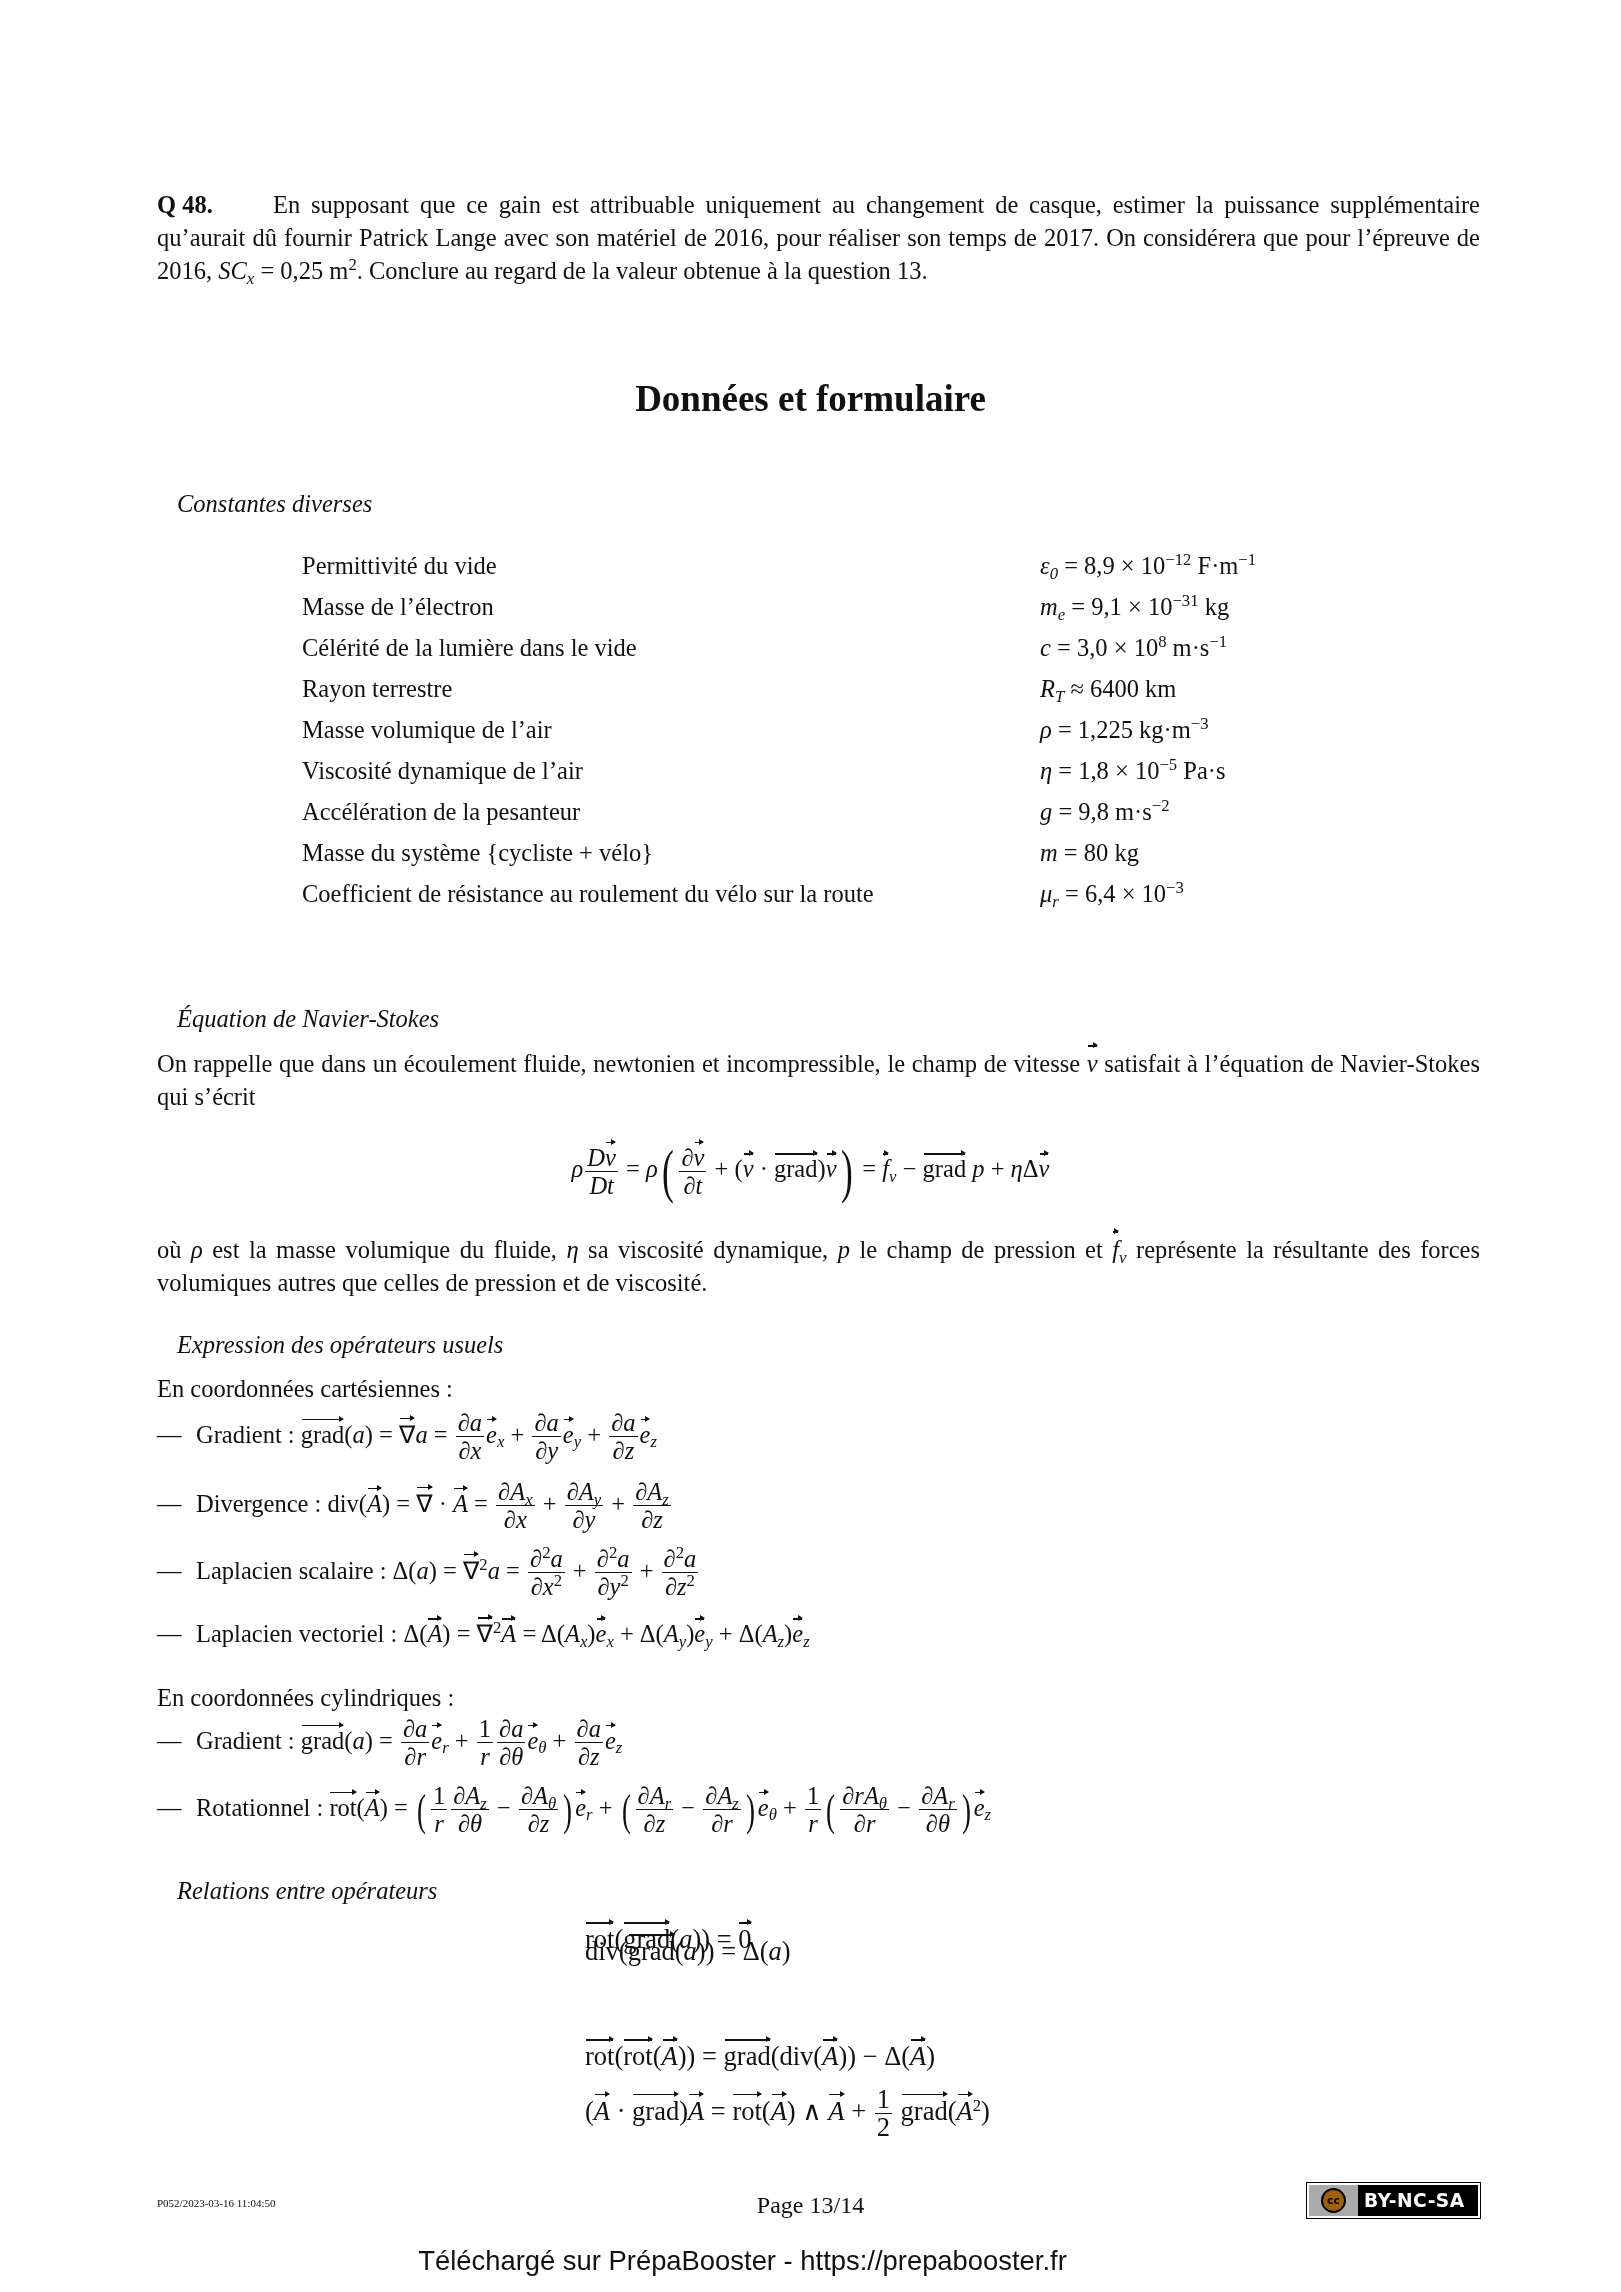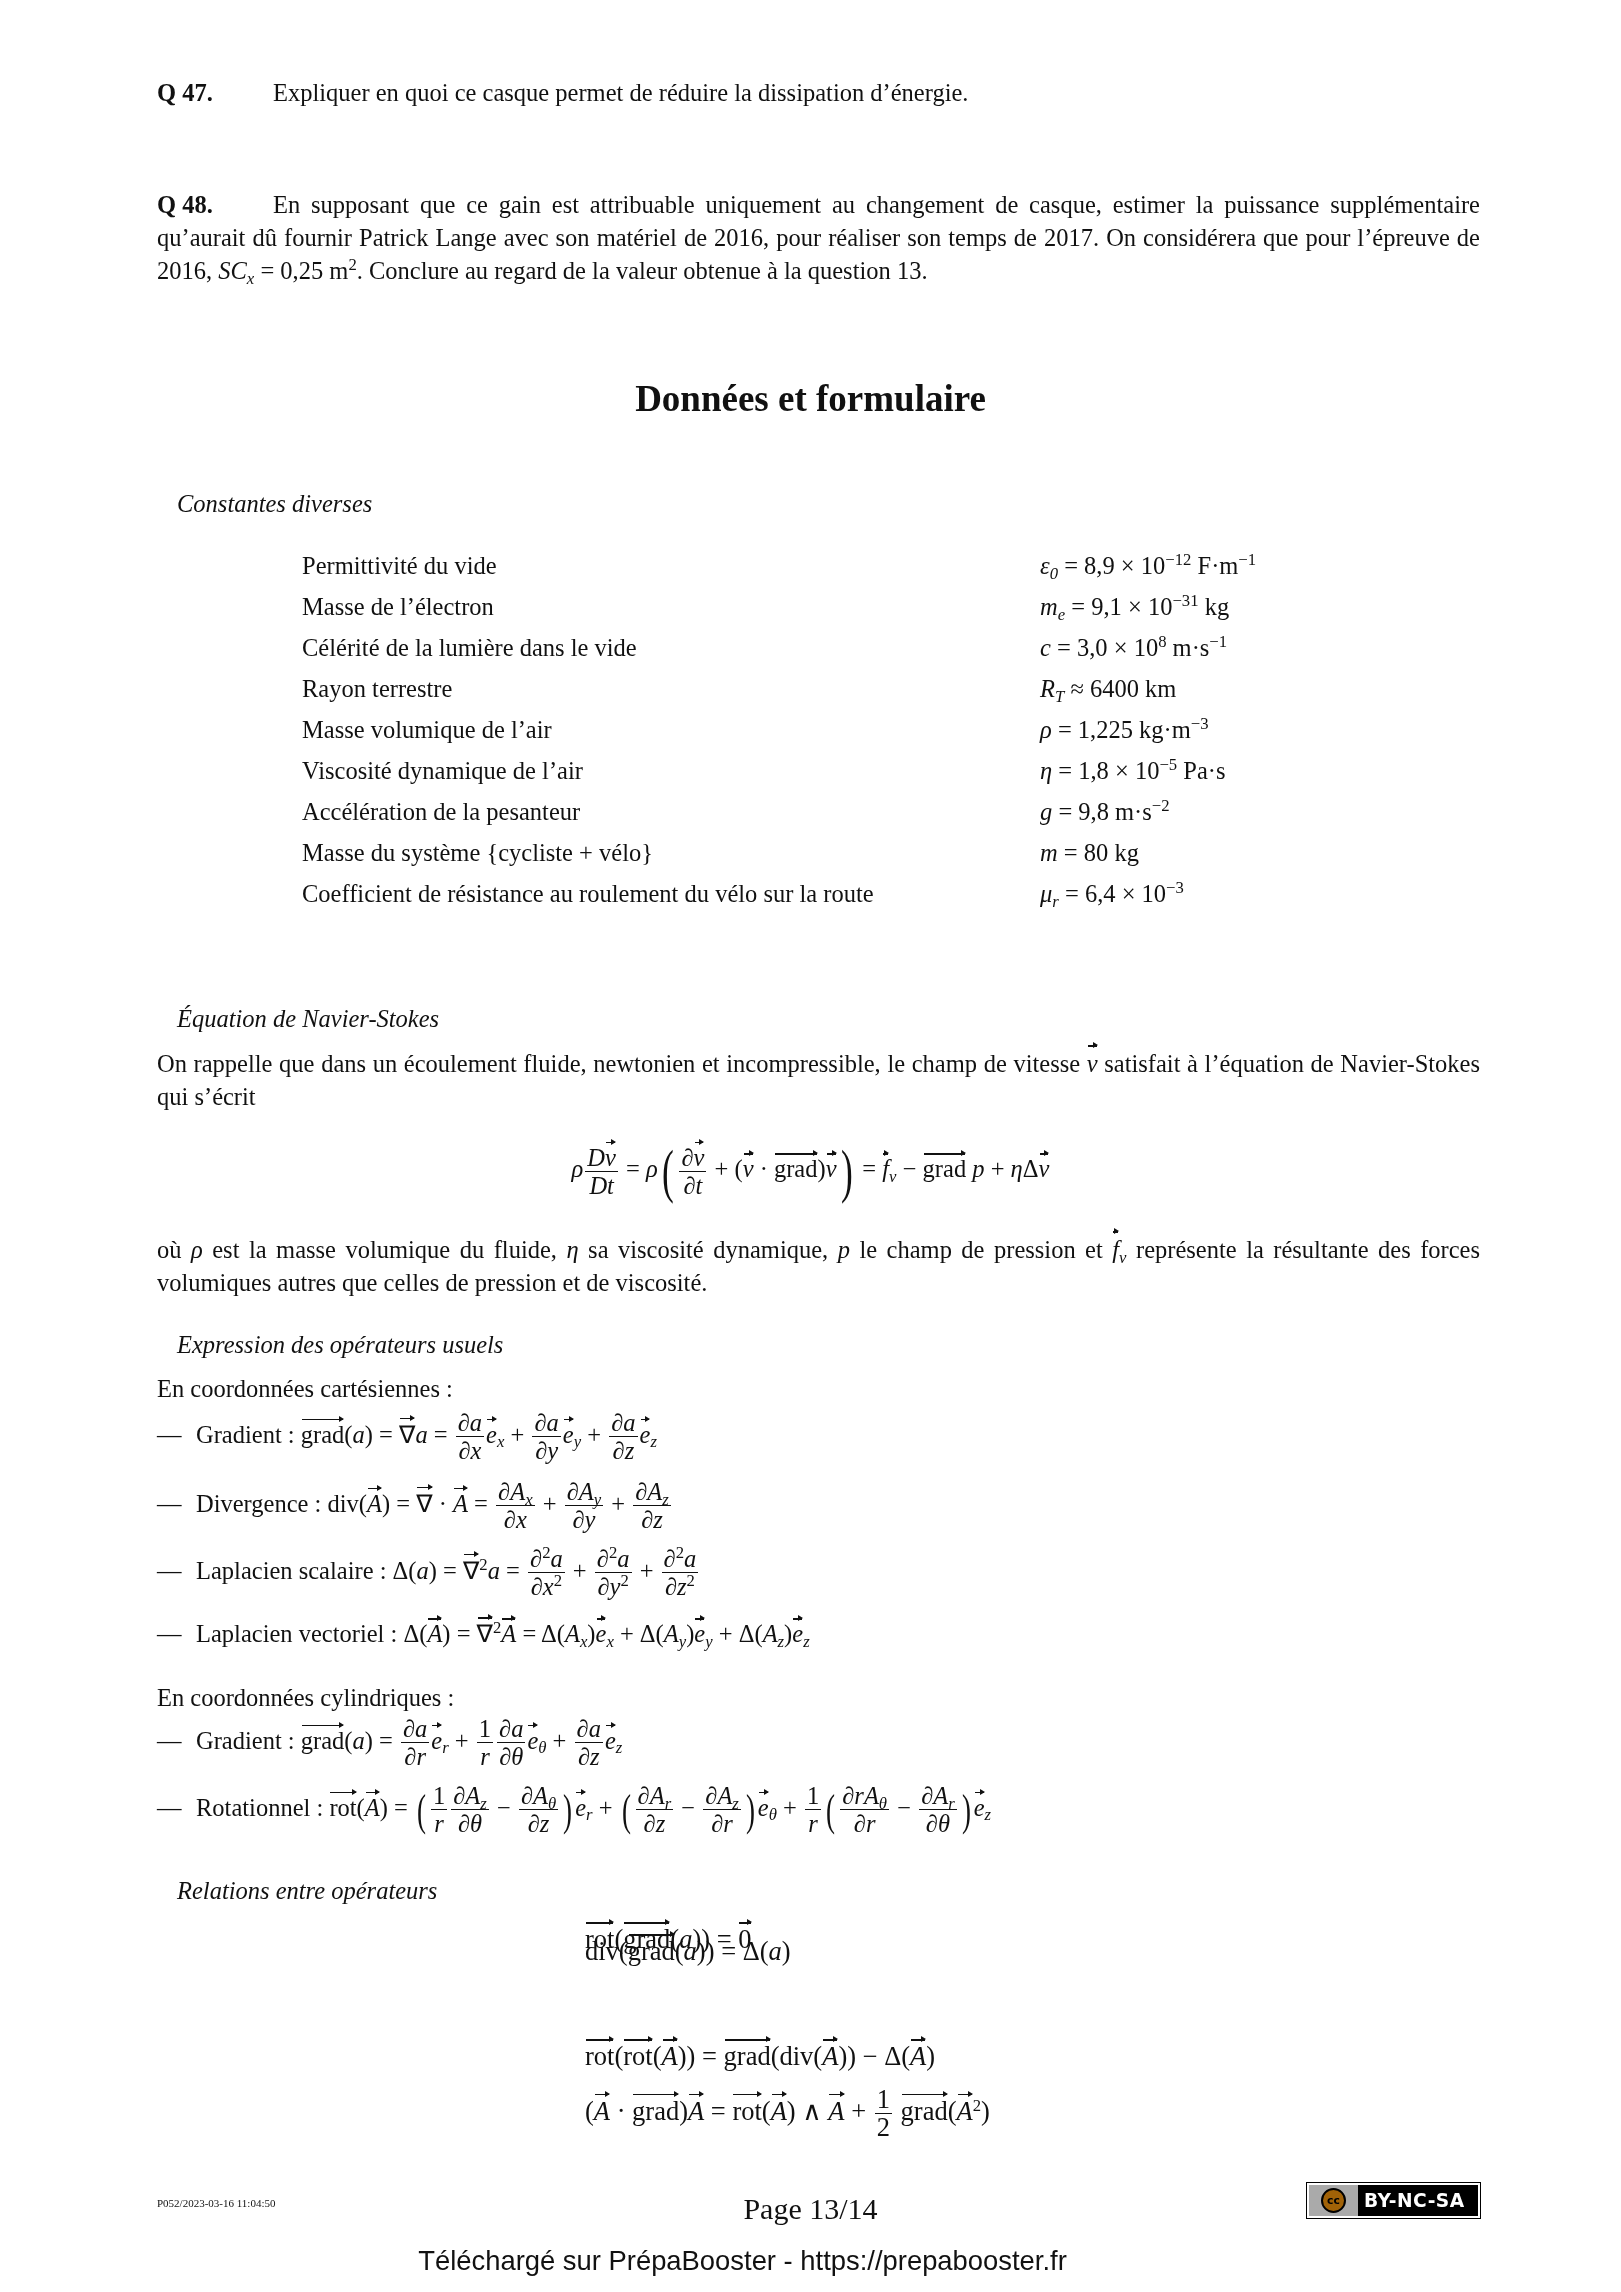--- a/index.html
+++ b/index.html
@@ -23,35 +23,32 @@
   .frac { display: inline-flex; flex-direction: column; align-items: center; vertical-align: middle; margin: 0 2px; }
   .frac .num { border-bottom: 1.5px solid #111; padding: 0 2px; line-height: 27.4px; }
   .frac .den { padding: 0 2px; line-height: 27.4px; }
   .eq-center { position: absolute; left: 0; width: 1621px; text-align: center; font-family: "Liberation Serif", serif; font-size: 24.5px; }
   .big-paren { font-size: 59px; vertical-align: middle; font-weight: 100; transform: scaleX(0.6); display: inline-block; }
   .mid-paren { font-size: 45px; vertical-align: middle; transform: scaleX(0.6); display: inline-block; }
   .li { position: absolute; left: 157px; font-family: "Liberation Serif", serif; font-size: 24.5px; white-space: nowrap; }
   .dash { display: inline-block; width: 39px; }
   .rel { position: absolute; left: 585px; font-family: "Liberation Serif", serif; font-size: 26.5px; white-space: nowrap; }
   .footer-left { position: absolute; left: 157px; top: 2197px; font-size: 11px; font-family: "Liberation Serif", serif; }
-  .footer-center { position: absolute; left: 0; width: 1621px; top: 2192px; text-align: center; font-size: 30px; font-family: "Liberation Serif", serif; }
+  .footer-center { position: absolute; left: 0; width: 1621px; top: 2192px; text-align: center; font-size: 24px; font-family: "Liberation Serif", serif; }
   .cc { position: absolute; left: 1307px; top: 2183px; width: 169px; height: 31px; background: #000; border: 2px solid #fff; outline: 1px solid #000; display: flex; align-items: center; }
   .cc .cclogo { width: 49px; height: 31px; background: #aaa; display: flex; align-items: center; justify-content: center; }
   .cc .cccircle { width: 25.5px; height: 25.5px; border-radius: 50%; background: #a16207; border: 2.9px solid #000; box-sizing: border-box; font: bold 10.8px "DejaVu Sans", sans-serif; display: flex; align-items: center; justify-content: center; color: #000; }
   .cc .cctext { color: #fff; font: bold 18.6px "DejaVu Sans", sans-serif; padding-left: 5.9px; letter-spacing: 0.5px; }
   .dl { position: absolute; left: 0; width: 1485px; top: 2245px; text-align: center; font-family: "Liberation Sans", "DejaVu Sans", sans-serif; font-size: 27.4px; }
 </style>
 </head>
 <body>
 
 <div class="page">
 
-  <div class="block txt" style="top:76px;">
-    <span class="qnum">Q 47.</span><span>Expliquer en quoi ce casque permet de réduire la dissipation d’énergie.</span>
-  </div>
 
 
   <div class="block txt" style="top:188px;">
     <span class="qnum">Q 48.</span><span>En supposant que ce gain est attribuable uniquement au changement de casque, estimer la puissance supplémentaire qu’aurait dû fournir Patrick Lange avec son matériel de 2016, pour réaliser son temps de 2017. On considérera que pour l’épreuve de 2016, </span><span class="m">SC</span><sub class="m">x</sub><span> = 0,25 m</span><sup>2</sup><span>. Conclure au regard de la valeur obtenue à la question 13.</span>
   </div>
 
   <div class="title">Données et formulaire</div>
 
   <div class="sec" style="top:490px;">Constantes diverses</div>
 

